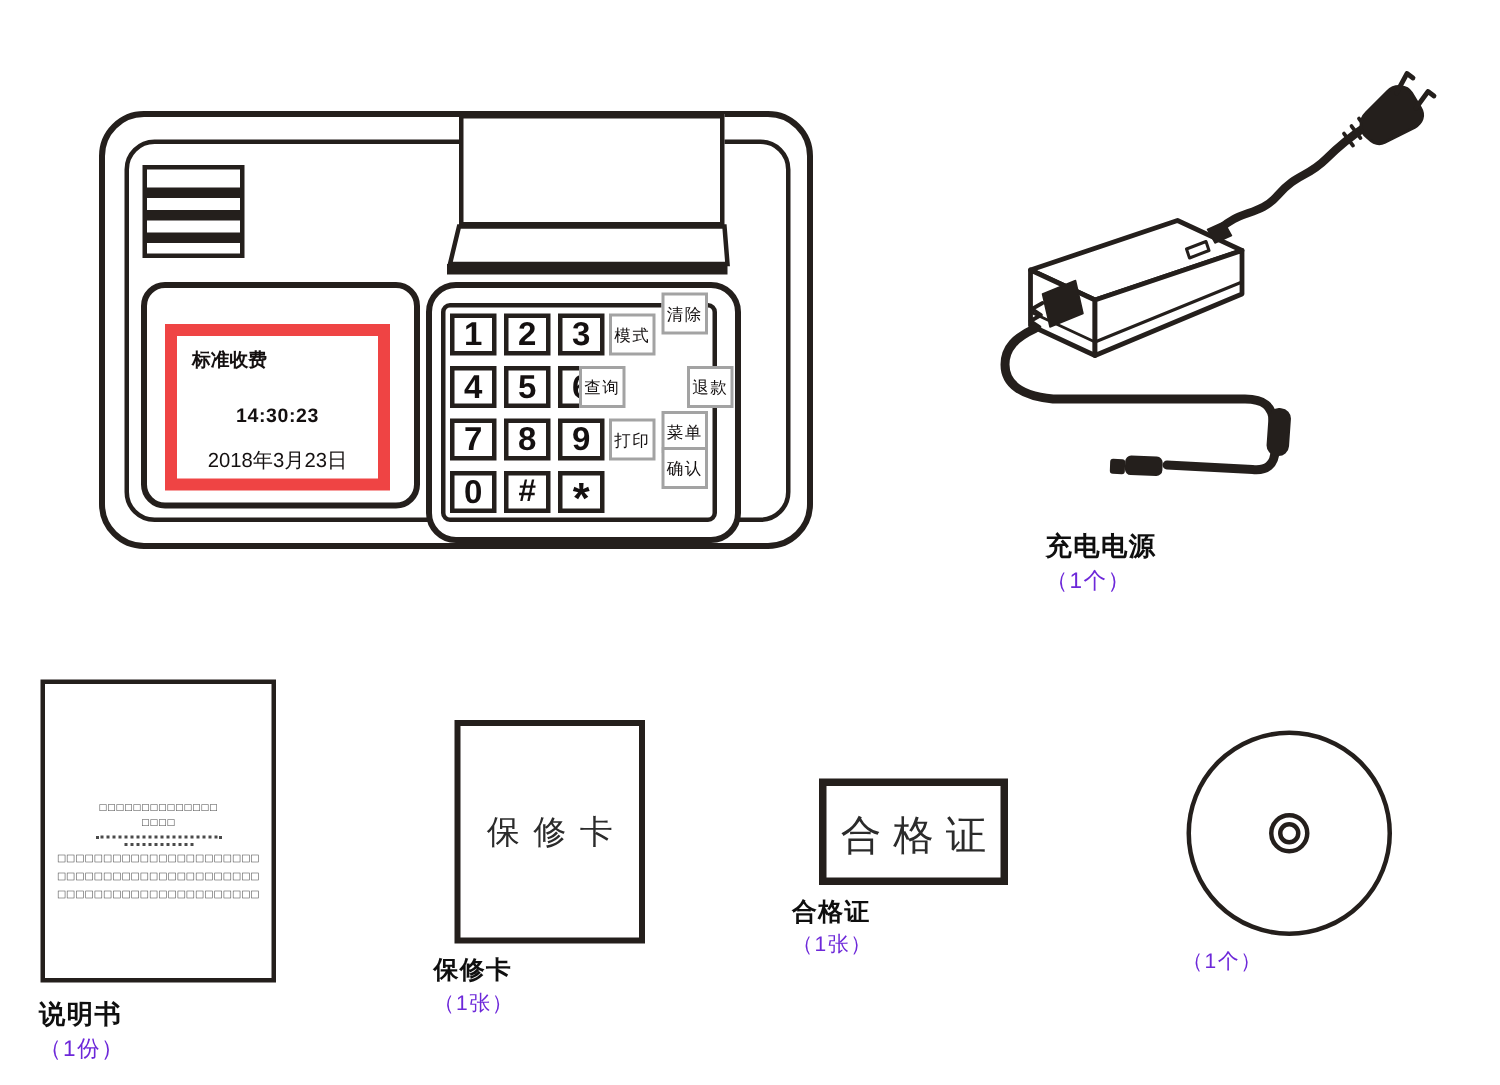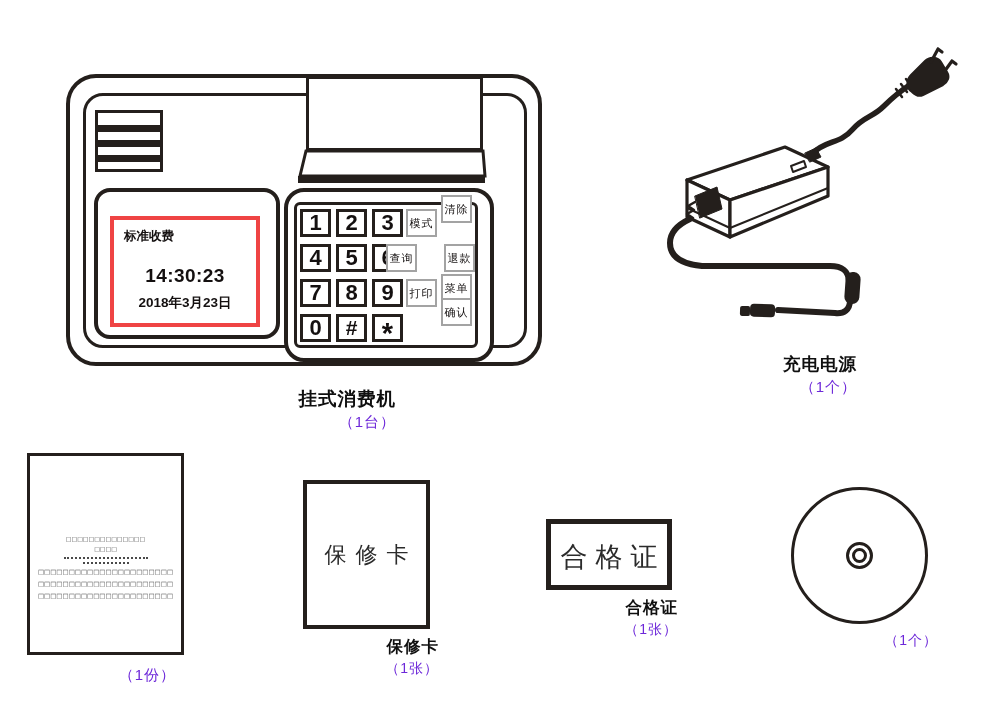--- a/index.html
+++ b/index.html
@@ -14,26 +14,26 @@
   .m-paper{left:306px;top:76px;width:177px;height:75px;border:3px solid #241f1c;background:#fff;}
   .m-keypanel{left:284px;top:188px;width:210px;height:174px;border:4px solid #241f1c;border-radius:20px;background:#fff;}
   .m-keyplate{left:294px;top:202px;width:184px;height:146px;border:3px solid #241f1c;border-radius:6px;}
   .key{display:flex;align-items:center;justify-content:center;width:31px;height:28px;background:#fff;color:#141010;}
   .dkey{border:3px solid #241f1c;font-weight:bold;font-size:22px;}
   .dkey.hash{font-size:21px;}
   .dkey.star{font-size:29px;transform:none;}
   .dkey.star span{display:block;transform:translateY(5px);}
   .fkey{border:2px solid #a3a3a3;font-family:"Liberation Serif",serif;font-size:11px;letter-spacing:1px;}
   .m-display{left:94px;top:188px;width:186px;height:151px;border:4px solid #241f1c;border-radius:16px;background:#fff;}
-  .m-screen{left:110px;top:216px;width:150px;height:111px;border:4px solid #ef4444;background:#fff;color:#141010;}
+  .m-screen{left:110px;top:216px;width:150px;height:111px;border:8px solid #ef4444;background:#fff;color:#141010;}
   .scr-tariff{position:absolute;left:10px;top:8px;font-size:12.5px;font-weight:bold;}
-  .scr-time{position:absolute;left:0;top:45px;width:100%;text-align:center;font-size:19px;font-weight:bold;letter-spacing:.4px;}
-  .scr-date{position:absolute;left:0;top:74px;width:100%;text-align:center;font-size:13.5px;font-weight:bold;}
+  .scr-time{position:absolute;left:0;top:45px;width:100%;text-align:center;font-size:13px;font-weight:bold;letter-spacing:.4px;}
+  .scr-date{position:absolute;left:0;top:74px;width:100%;text-align:center;font-size:13.5px;font-weight:normal;}
   
-  .cap{position:absolute;text-align:right;color:#0f0f0f;}
+  .cap{position:absolute;text-align:left;color:#0f0f0f;}
   .cap .nm{font-weight:bold;letter-spacing:1px;}
   .cap .qt{color:#6d28d9;margin-top:2px;letter-spacing:1px;}
   .cap-lg .nm{font-size:18.5px;} .cap-lg .qt{font-size:15px;}
   .cap-md .nm{font-size:17.5px;} .cap-md .qt{font-size:15px;}
   .cap-sm .nm{font-size:16.5px;} .cap-sm .qt{font-size:14px;}
   
   .doc{left:27px;top:453px;width:157px;height:202px;border:3px solid #241f1c;background:#fff;}
   .doc-lines{padding-top:78px;display:flex;flex-direction:column;align-items:center;}
   .dl{font-family:"DejaVu Sans",sans-serif;color:#4a4a4a;line-height:10px;white-space:nowrap;}
   .dl-md{font-size:6px;}
@@ -86,39 +86,35 @@
   <div class="abs key dkey" style="left:300px;top:209px">1</div>
   <div class="abs key dkey" style="left:336px;top:209px">2</div>
   <div class="abs key dkey" style="left:372px;top:209px">3</div>
   <div class="abs key fkey" style="left:406px;top:209px">模式</div>
   <div class="abs key fkey" style="left:441px;top:195px">清除</div>
 
   <div class="abs key dkey" style="left:300px;top:244px">4</div>
   <div class="abs key dkey" style="left:336px;top:244px">5</div>
   <div class="abs key dkey" style="left:372px;top:244px">6</div>
   <div class="abs key fkey" style="left:386px;top:244px">查询</div>
-  <div class="abs key fkey" style="left:444px;top:244px">退款</div>
+  <div class="abs key fkey" style="left:458px;top:244px">退款</div>
 
   <div class="abs key dkey" style="left:300px;top:279px">7</div>
   <div class="abs key dkey" style="left:336px;top:279px">8</div>
   <div class="abs key dkey" style="left:372px;top:279px">9</div>
   <div class="abs key fkey" style="left:406px;top:279px">打印</div>
   <div class="abs key fkey" style="left:441px;top:274px">菜单</div>
 
   <div class="abs key dkey" style="left:300px;top:314px">0</div>
   <div class="abs key dkey hash" style="left:336px;top:314px">#</div>
   <div class="abs key dkey star" style="left:372px;top:314px">
       <span>*</span>
     </div>
   <div class="abs key fkey" style="left:441px;top:298px">确认</div>
 
-  <div class="cap cap-lg" style="left:236px;top:386px;width:160px">
-    <div class="nm">挂式消费机</div>
-    <div class="qt">（1台）</div>
-  </div>
 
   <svg class="abs" style="left:650px;top:20px" width="330" height="310" viewBox="0 0 330 310">
     <g fill="none" stroke="#241f1c" stroke-linecap="round" stroke-linejoin="round">
 
       <path d="M163,133 C176,120 190,124 202,110 C214,96 222,98 234,86 C244,76 252,70 261,64" stroke-width="5.5"></path>
       <path d="M246,69 L252,77 M251,64 L257,72 M256,59 L262,67" stroke-width="2.5"></path>
 
       <path d="M262,72 C256,68 256,60 261,55 L275,41 C280,36 288,37 291,42 L297,52 C300,57 298,62 293,65 L273,75 C269,77 265,75 262,72 Z" fill="#241f1c" stroke-width="2"></path>
       <path d="M281,42 L288,29 M288,29 L292,32 M294,52 L302,41 M302,41 L306,44" stroke-width="3.2"></path>
 
@@ -150,20 +146,21 @@
       <div class="dl dl-md">□□□□□□□□□□□□□□</div>
       <div class="dl dl-sm">□□□□</div>
       <div class="dot dot-a"></div>
       <div class="dot dot-b"></div>
       <div class="dl dl-lg">□□□□□□□□□□□□□□□□□□□□□□</div>
       <div class="dl dl-lg">□□□□□□□□□□□□□□□□□□□□□□</div>
       <div class="dl dl-lg">□□□□□□□□□□□□□□□□□□□□□□</div>
     </div>
   </div>
   <div class="cap cap-md" style="left:26px;top:664px;width:150px">
+    <div class="nm">说明书</div>
     <div class="qt">（1份）</div>
   </div>
 
   <div class="abs card card-warranty">
     <div class="card-title">保修卡</div>
   </div>
   <div class="cap cap-sm" style="left:289px;top:636px;width:150px">
     <div class="nm">保修卡</div>
     <div class="qt">（1张）</div>
   </div>

